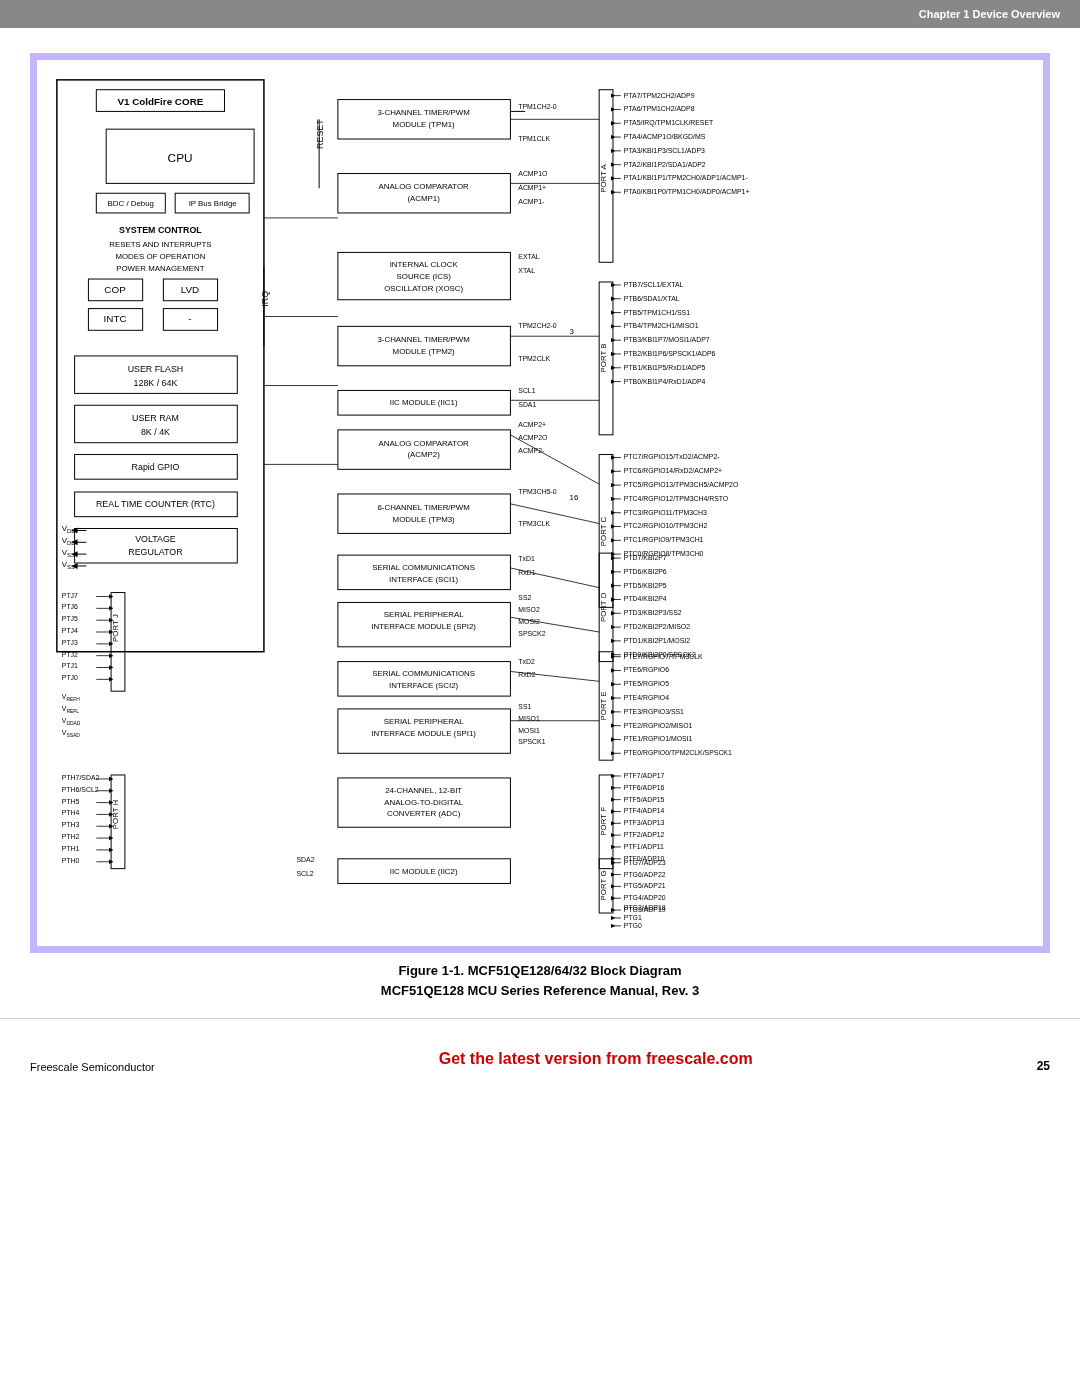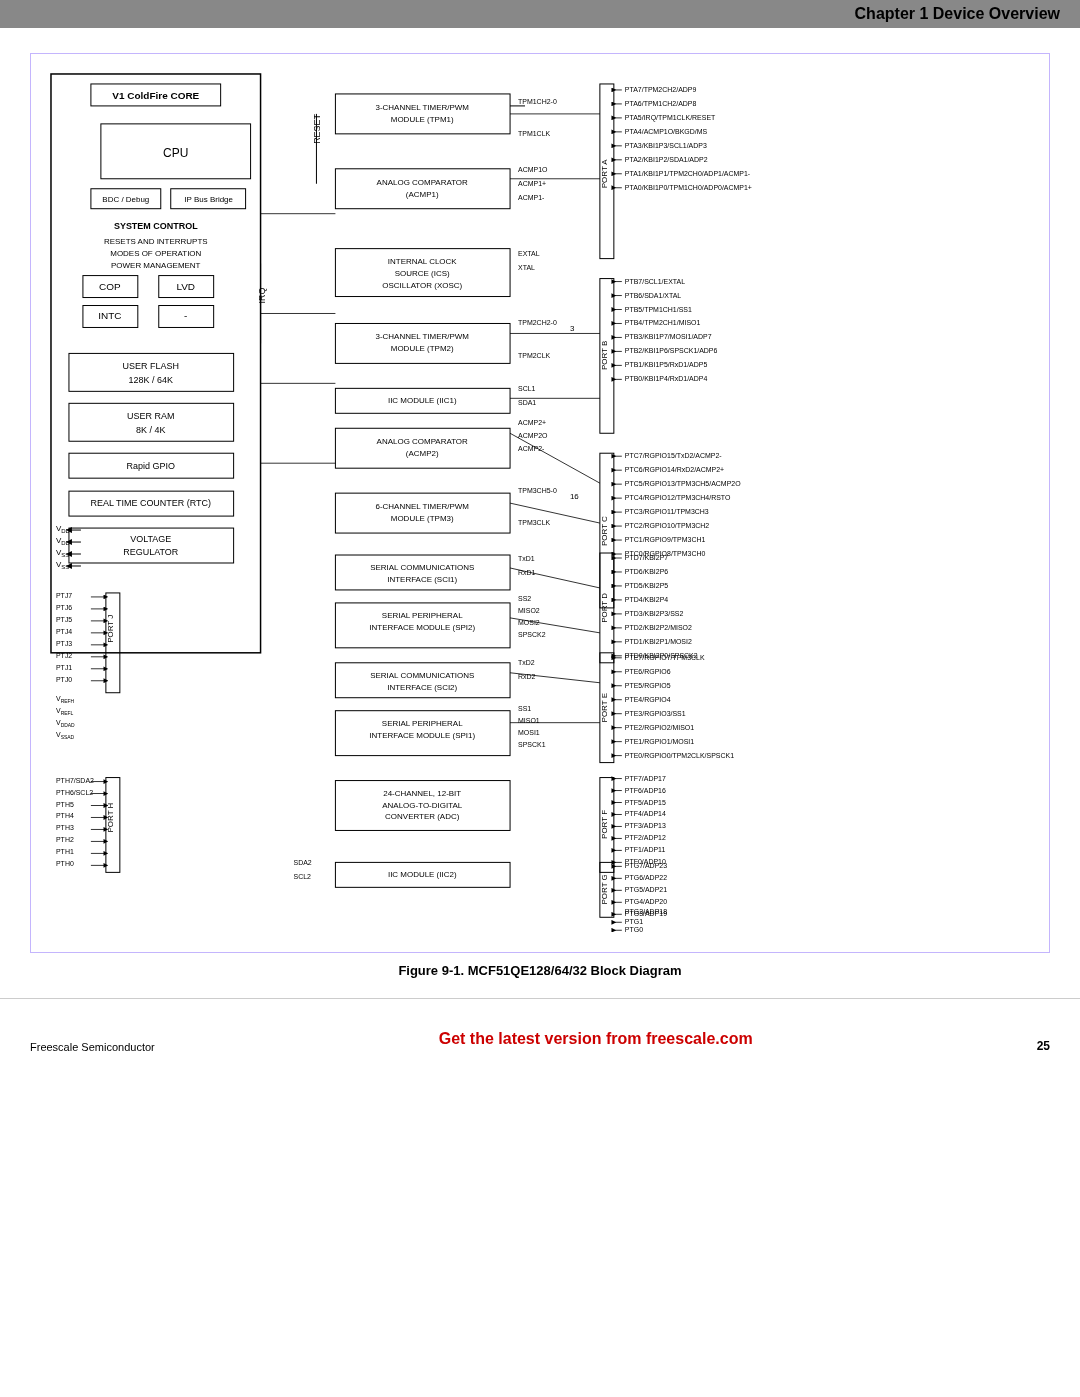--- a/index.html
+++ b/index.html
@@ -19,30 +19,30 @@
     }
     .header {
       background: #888;
       height: 28px;
       display: flex;
       align-items: center;
       justify-content: flex-end;
       padding-right: 20px;
     }
     .header-title {
-      color: #000000;
-      font-size: 16px;
+      color: #ffffff;
+      font-size: 11px;
       font-weight: bold;
       margin-left: 26px;
     }
     .content-area {
       padding: 15px 30px;
     }
     .diagram-container {
-      border: 1px solid #c4b5fd;
+      border: 7px solid #c4b5fd;
       padding: 10px;
       margin: 10px 0;
       position: relative;
       width: 1020px;
       min-height: 900px;
     }
     
     .block-diagram {
       width: 100%;
       font-size: 9px;
@@ -478,22 +478,23 @@
 
         <text x="585" y="862" font-size="7">PTG1</text>
         <text x="585" y="852" font-size="7">PTG2/ADP18</text>
         <text x="585" y="870" font-size="7">PTG0</text>
         <line x1="582" y1="860" x2="574" y2="860" stroke="#000" stroke-width="0.8" marker-end="url(#arrowL)"></line>
         <line x1="582" y1="868" x2="574" y2="868" stroke="#000" stroke-width="0.8" marker-end="url(#arrowL)"></line>
 
       </svg>
     </div>
 
-    <div class="caption">Figure 9-1. MCF51QE128/64/32 Block Diagram</div>
-
+    <div class="caption">Figure 1-1. MCF51QE128/64/32 Block Diagram</div>
+
+    <div class="sub-caption">MCF51QE128 MCU Series Reference Manual, Rev. 3</div>
 
   </div>
 
   <div class="footer">
     <span class="footer-left">Freescale Semiconductor</span>
     <span class="footer-link" style="color:#c00; font-weight:bold; font-size:16px;">Get the latest version from freescale.com</span>
     <span class="footer-right">25</span>
   </div>
 </div>
 

